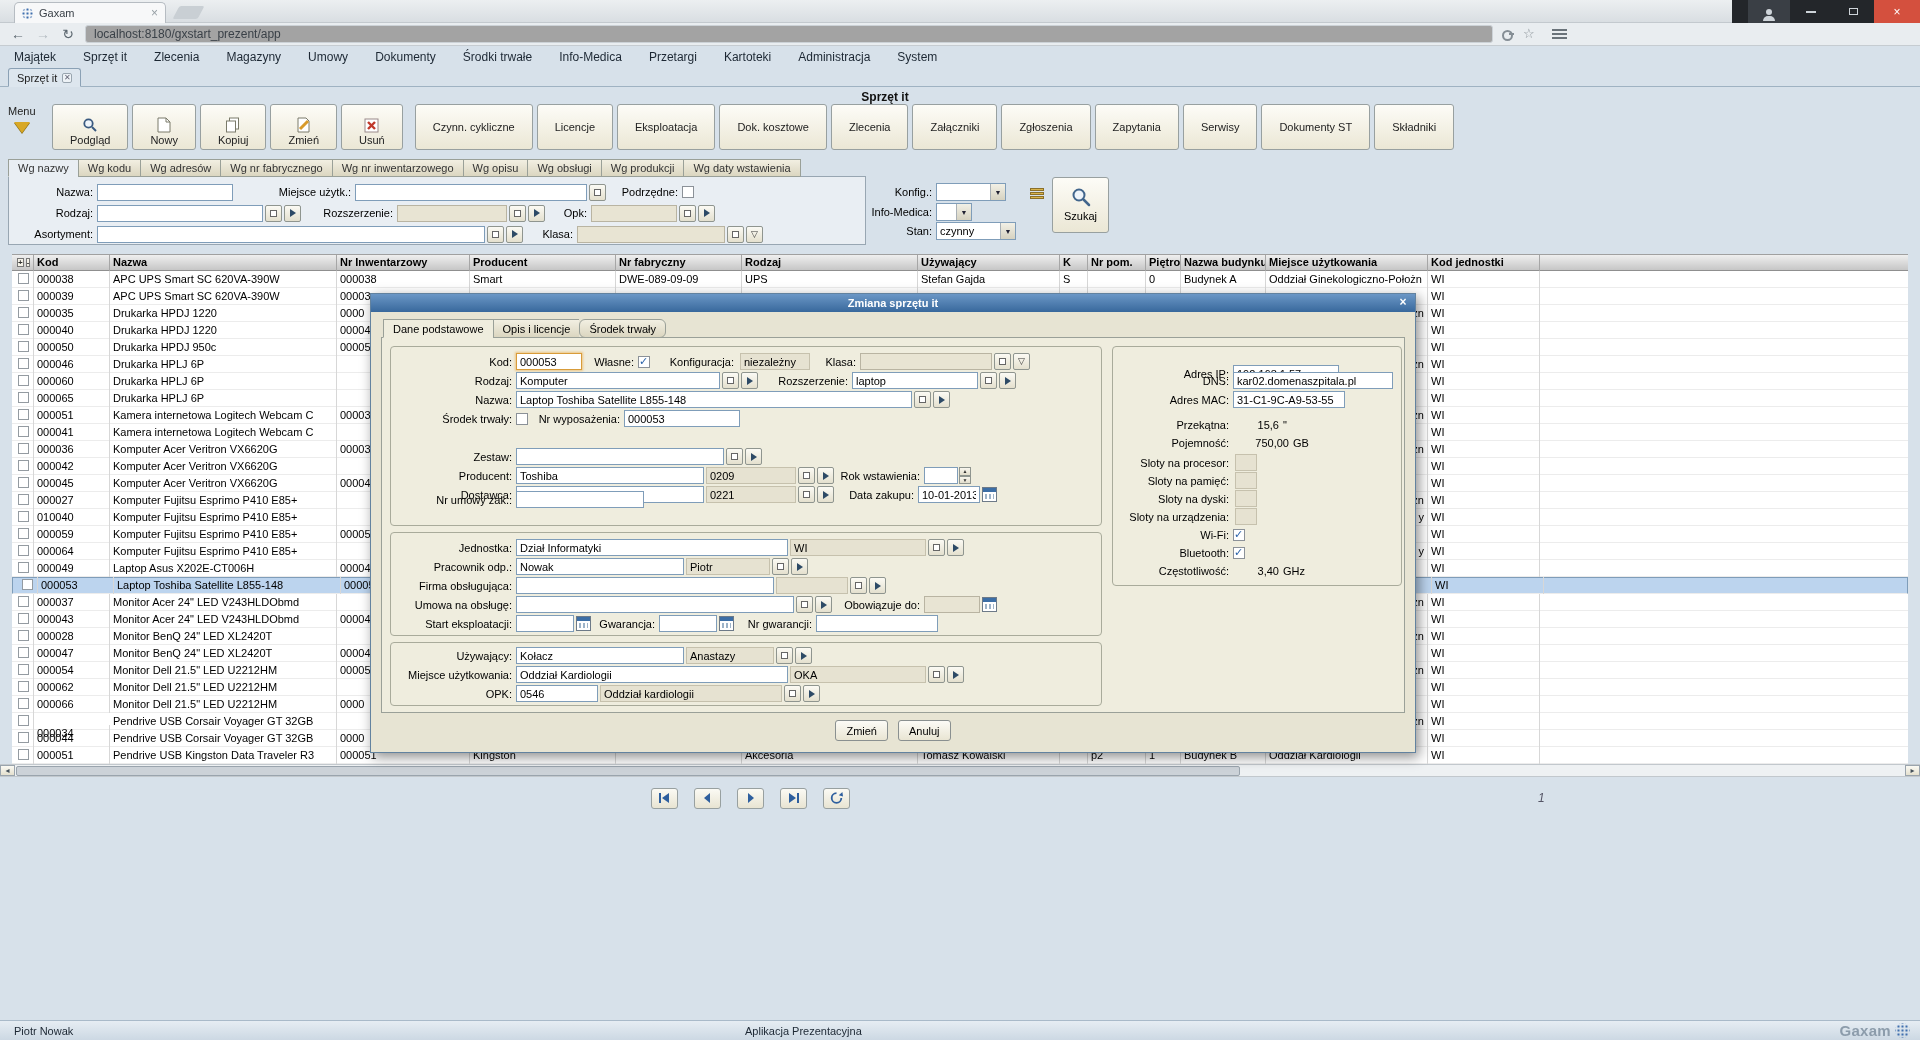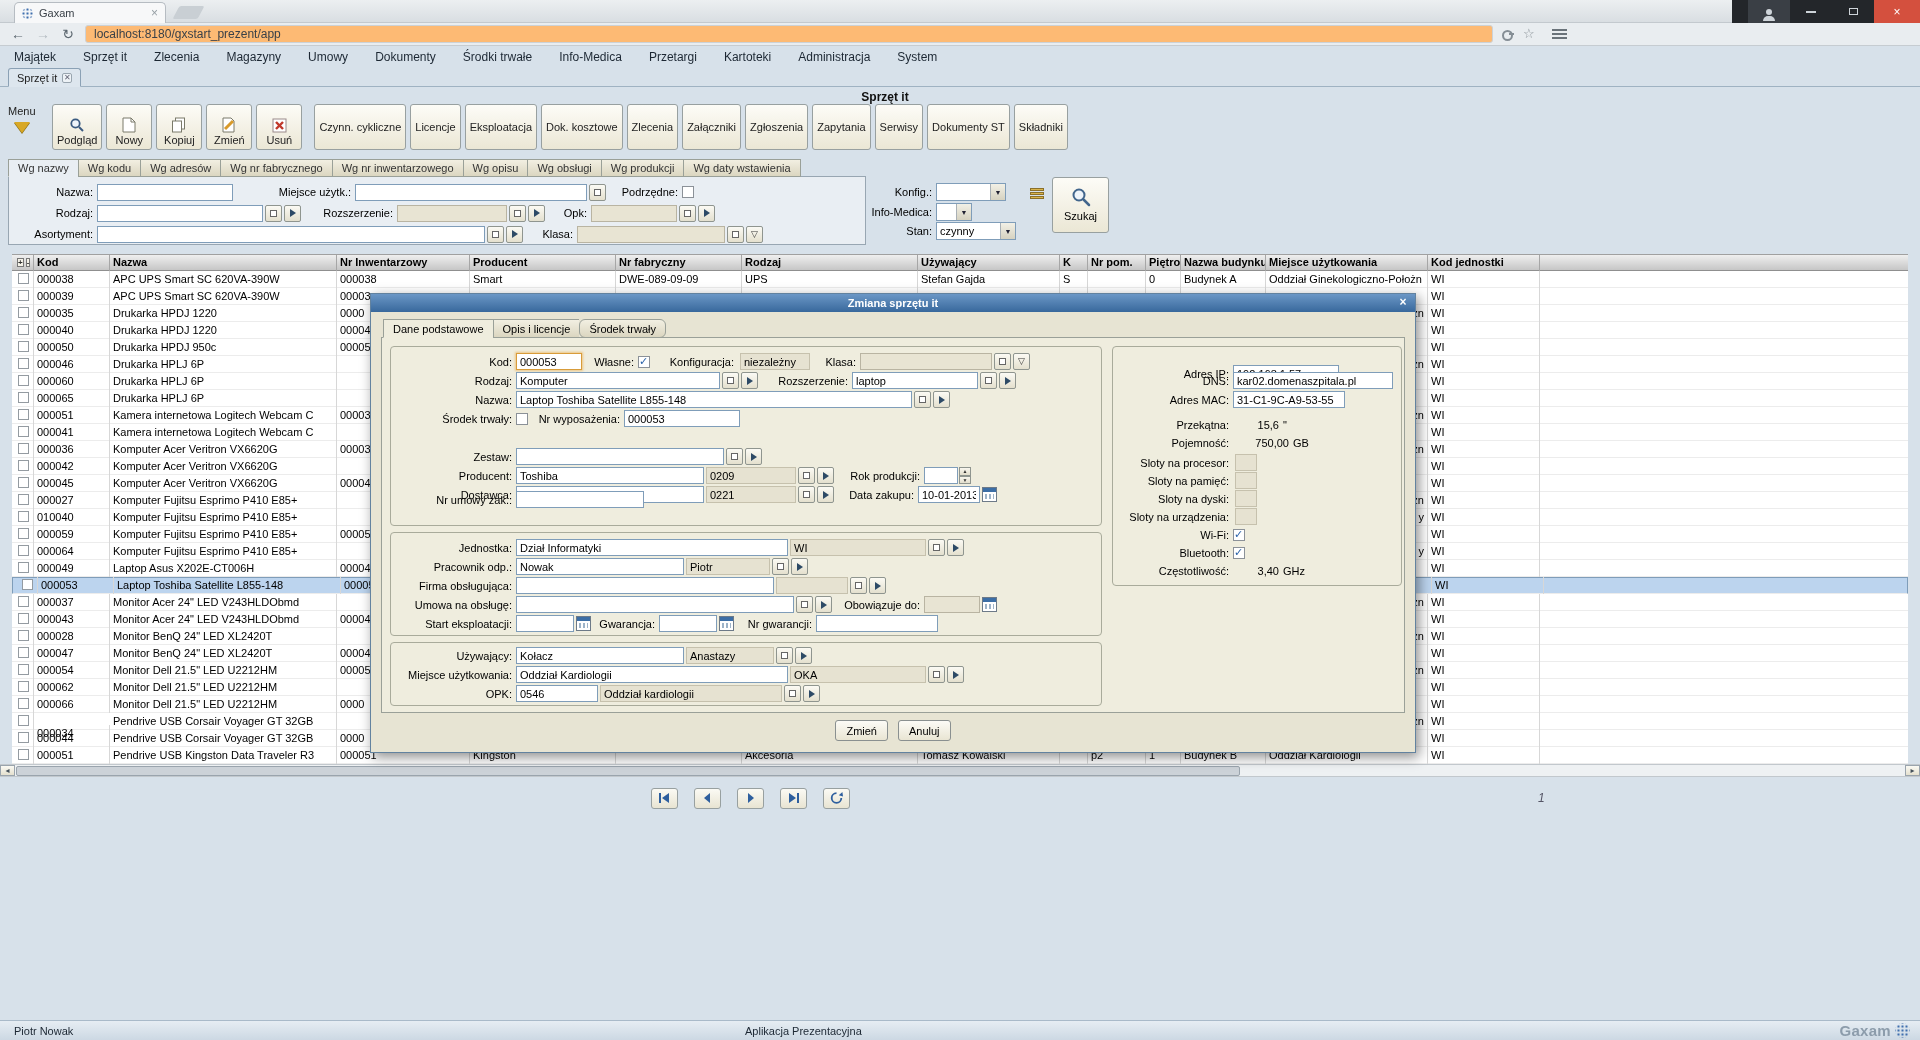--- a/index.html
+++ b/index.html
@@ -21,41 +21,41 @@
   .personbtn{width:42px;display:flex;flex-direction:column;align-items:center;justify-content:flex-end;background:#3a3f45;padding-bottom:2px;}
   .p-head{width:6px;height:6px;border-radius:50%;background:#cfd5da;}
   .p-body{width:12px;height:5px;border-radius:6px 6px 0 0;background:#cfd5da;margin-top:1px;}
   .winbtn{width:42px;color:#cdd3d8;display:flex;align-items:center;justify-content:center;font-size:10px;}
   .winbtn .minbar{width:10px;height:2px;background:#cdd3d8;}
   .winbtn .rest{width:9px;height:7px;border:1px solid #cdd3d8;}
   .winbtn.closebtn{background:#d4503e;color:#fff;font-size:12px;width:46px;}
   .addr{position:absolute;top:23px;left:0;right:0;height:23px;background:#e9edf0;border-bottom:1px solid #c6ccd1;display:flex;align-items:center;padding:0 10px;gap:9px;}
   .nav-ico{font-size:14px;color:#5b666e;width:16px;text-align:center;line-height:16px;}
   .nav-ico.disabled{color:#b4bcc2;}
-  .urlbox{width:1408px;height:18px;background:#fdba74;border:1px solid #ccd2d7;border-radius:3px;display:flex;align-items:center;padding:0 8px;color:#3a4148;font-size:12px;}
+  .urlbox{width:1408px;height:18px;background:#a3a3a3;border:1px solid #ccd2d7;border-radius:3px;display:flex;align-items:center;padding:0 8px;color:#3a4148;font-size:12px;}
   .keyico{width:12px;height:12px;position:relative;}
   .keyico::before{content:"";position:absolute;left:0;top:2px;width:7px;height:7px;border:2px solid #858e95;border-radius:50%;}
   .keyico::after{content:"";position:absolute;left:7px;top:5px;width:5px;height:2px;background:#858e95;}
   .starico{font-size:13px;color:#8a9298;line-height:12px;}
   .burger{display:flex;flex-direction:column;gap:2px;margin-left:8px;}
   .burger i{display:block;width:15px;height:2px;background:#6a737a;}
 
   
   .app{position:absolute;top:46px;left:0;width:1920px;height:974px;background:#d7e1ea;}
   .menubar{position:absolute;top:0;left:0;right:0;height:22px;display:flex;align-items:center;gap:27px;padding-left:14px;font-size:12px;color:#1c2733;}
   .menubar span{cursor:default;}
   .apptabs{position:absolute;top:22px;left:0;right:0;height:19px;border-bottom:1px solid #9fb2c2;}
   .apptab{position:absolute;left:8px;bottom:-1px;height:19px;background:#dde6ee;border:1px solid #8ba1b5;border-bottom:1px solid #dde6ee;border-radius:3px 3px 0 0;display:flex;align-items:center;gap:5px;padding:0 8px;font-size:11px;color:#222;}
   .apptab-close{font-size:8px;color:#667;border:1px solid #99a5af;border-radius:2px;width:10px;height:10px;line-height:8px;text-align:center;background:#edf2f6;}
   .page-title{position:absolute;top:44px;left:0;width:1770px;text-align:center;font-weight:bold;font-size:12px;color:#111;}
   .toolbar{position:absolute;top:58px;left:0;right:0;height:52px;display:flex;align-items:flex-start;padding-left:8px;}
   .menu-widget{width:38px;margin-right:6px;padding-top:1px;}
   .menu-label{font-size:11px;color:#222;}
   .menu-arrow{width:0;height:0;border:8px solid rgba(0,0,0,0);border-top:11px solid #d8a826;margin:5px 0 0 6px;filter:drop-shadow(0 1px 0 #8a6d14);}
-  .tbtn{height:46px;min-width:46px;margin-right:4px;background:linear-gradient(#fdfcf7,#ebe7d5);border:1px solid #98a0a0;border-radius:3px;display:flex;flex-direction:column;align-items:center;justify-content:flex-end;padding:3px 4px;font-size:11px;color:#222;cursor:default;}
+  .tbtn{height:46px;min-width:46px;margin-right:4px;background:linear-gradient(#fdfcf7,#ebe7d5);border:1px solid #98a0a0;border-radius:3px;display:flex;flex-direction:column;align-items:center;justify-content:flex-end;padding:3px 17px;font-size:11px;color:#222;cursor:default;}
   .tbtn.grp{margin-left:8px;}
   .tbtn.text-only{justify-content:center;}
   .ticon{height:18px;display:flex;align-items:center;justify-content:center;}
 
   
   .searchblk{position:absolute;top:113px;left:0;right:0;height:96px;}
   .stabs{position:absolute;left:8px;top:0;display:flex;z-index:2;}
   .stab{height:18px;padding:0 9px;background:linear-gradient(#f2efe2,#dbd6c0);border:1px solid #9aa098;border-right:none;display:flex;align-items:center;font-size:11px;color:#333;}
   .stab:last-child{border-right:1px solid #9aa098;}
   .stab.active{background:#e9eef3;border-bottom:1px solid #e9eef3;}
@@ -1042,21 +1042,21 @@
         <div class="frow" style="top:120px">
           <span class="flabel">Producent:</span>
           <input class="tin" style="width: 188px;" value="Toshiba">
           <span class="flatv" style="width:90px">0209</span>
           <span class="lkb">
               <span class="lk-sq"></span>
             </span>
           <span class="lkb">
               <span class="lk-tri"></span>
             </span>
-          <span class="flabel" style="width:86px">Rok produkcji:</span>
+          <span class="flabel" style="width:86px">Rok wstawienia:</span>
           <input class="tin" style="width: 34px;" value="">
           <span class="spin">
               <span>▲</span>
               <span>▼</span>
             </span>
         </div>
         <div class="frow" style="top:139px">
           <span class="flabel">Dostawca:</span>
           <input class="tin" style="width: 188px;" value="GX Hardware Sp. z o.o.">
           <span class="flatv" style="width:90px">0221</span>

